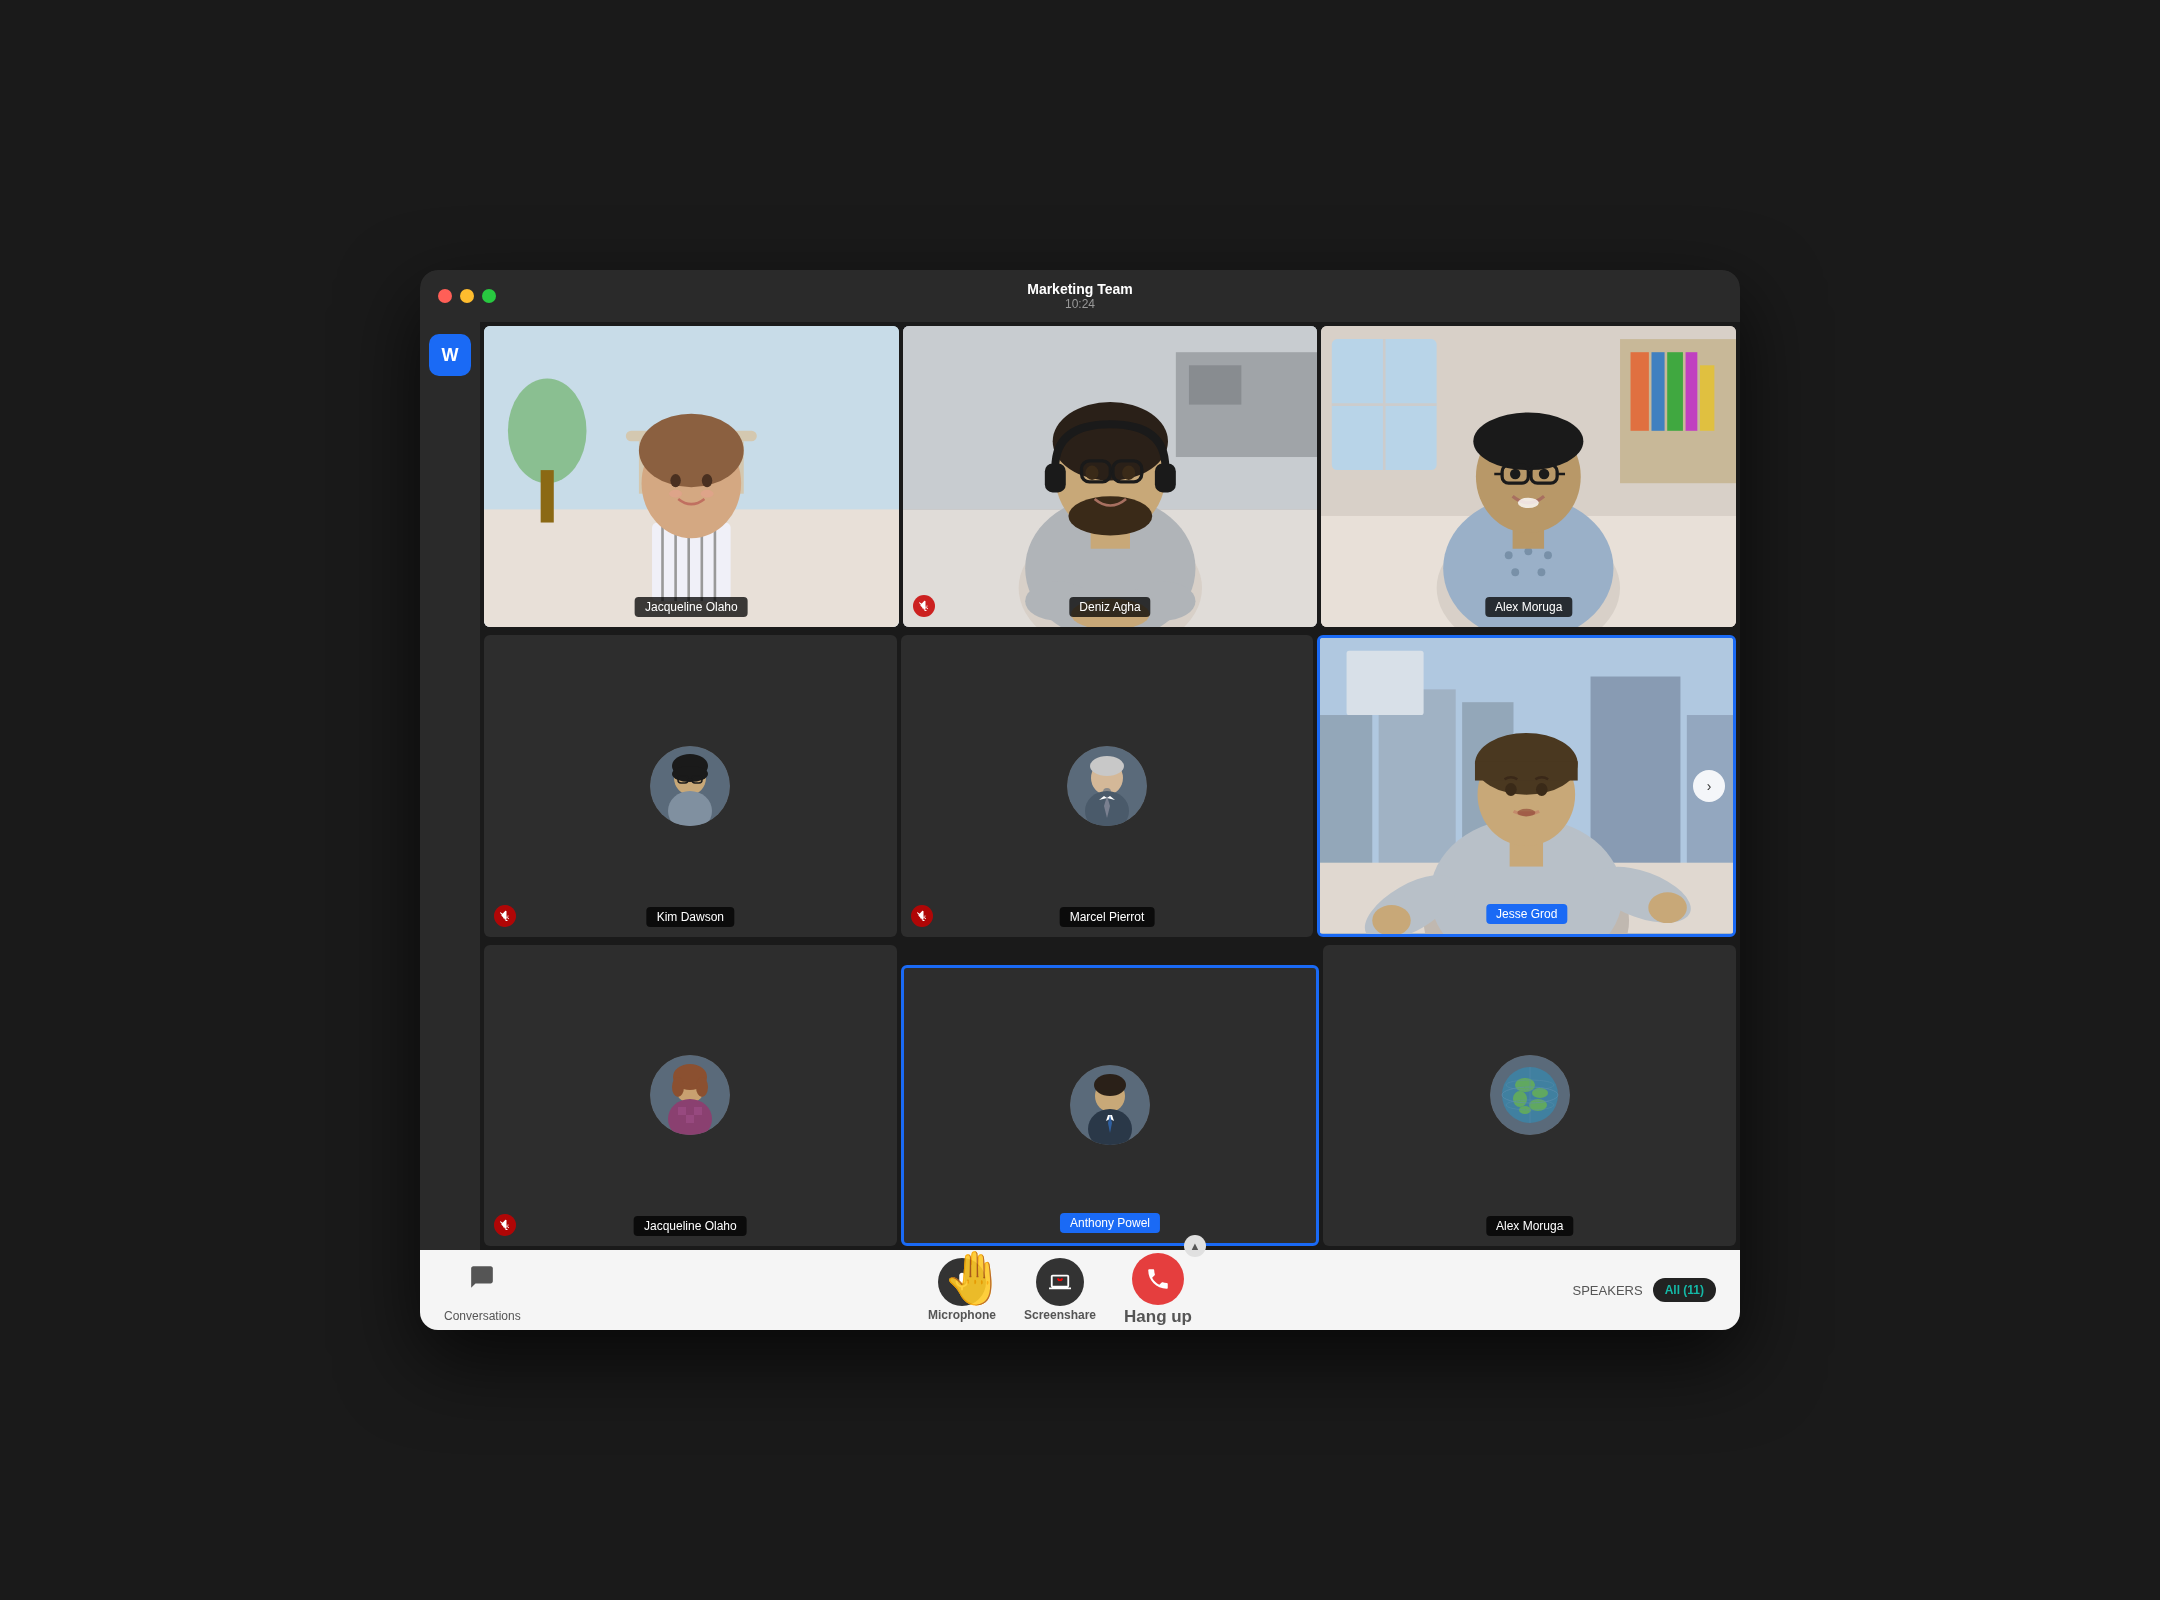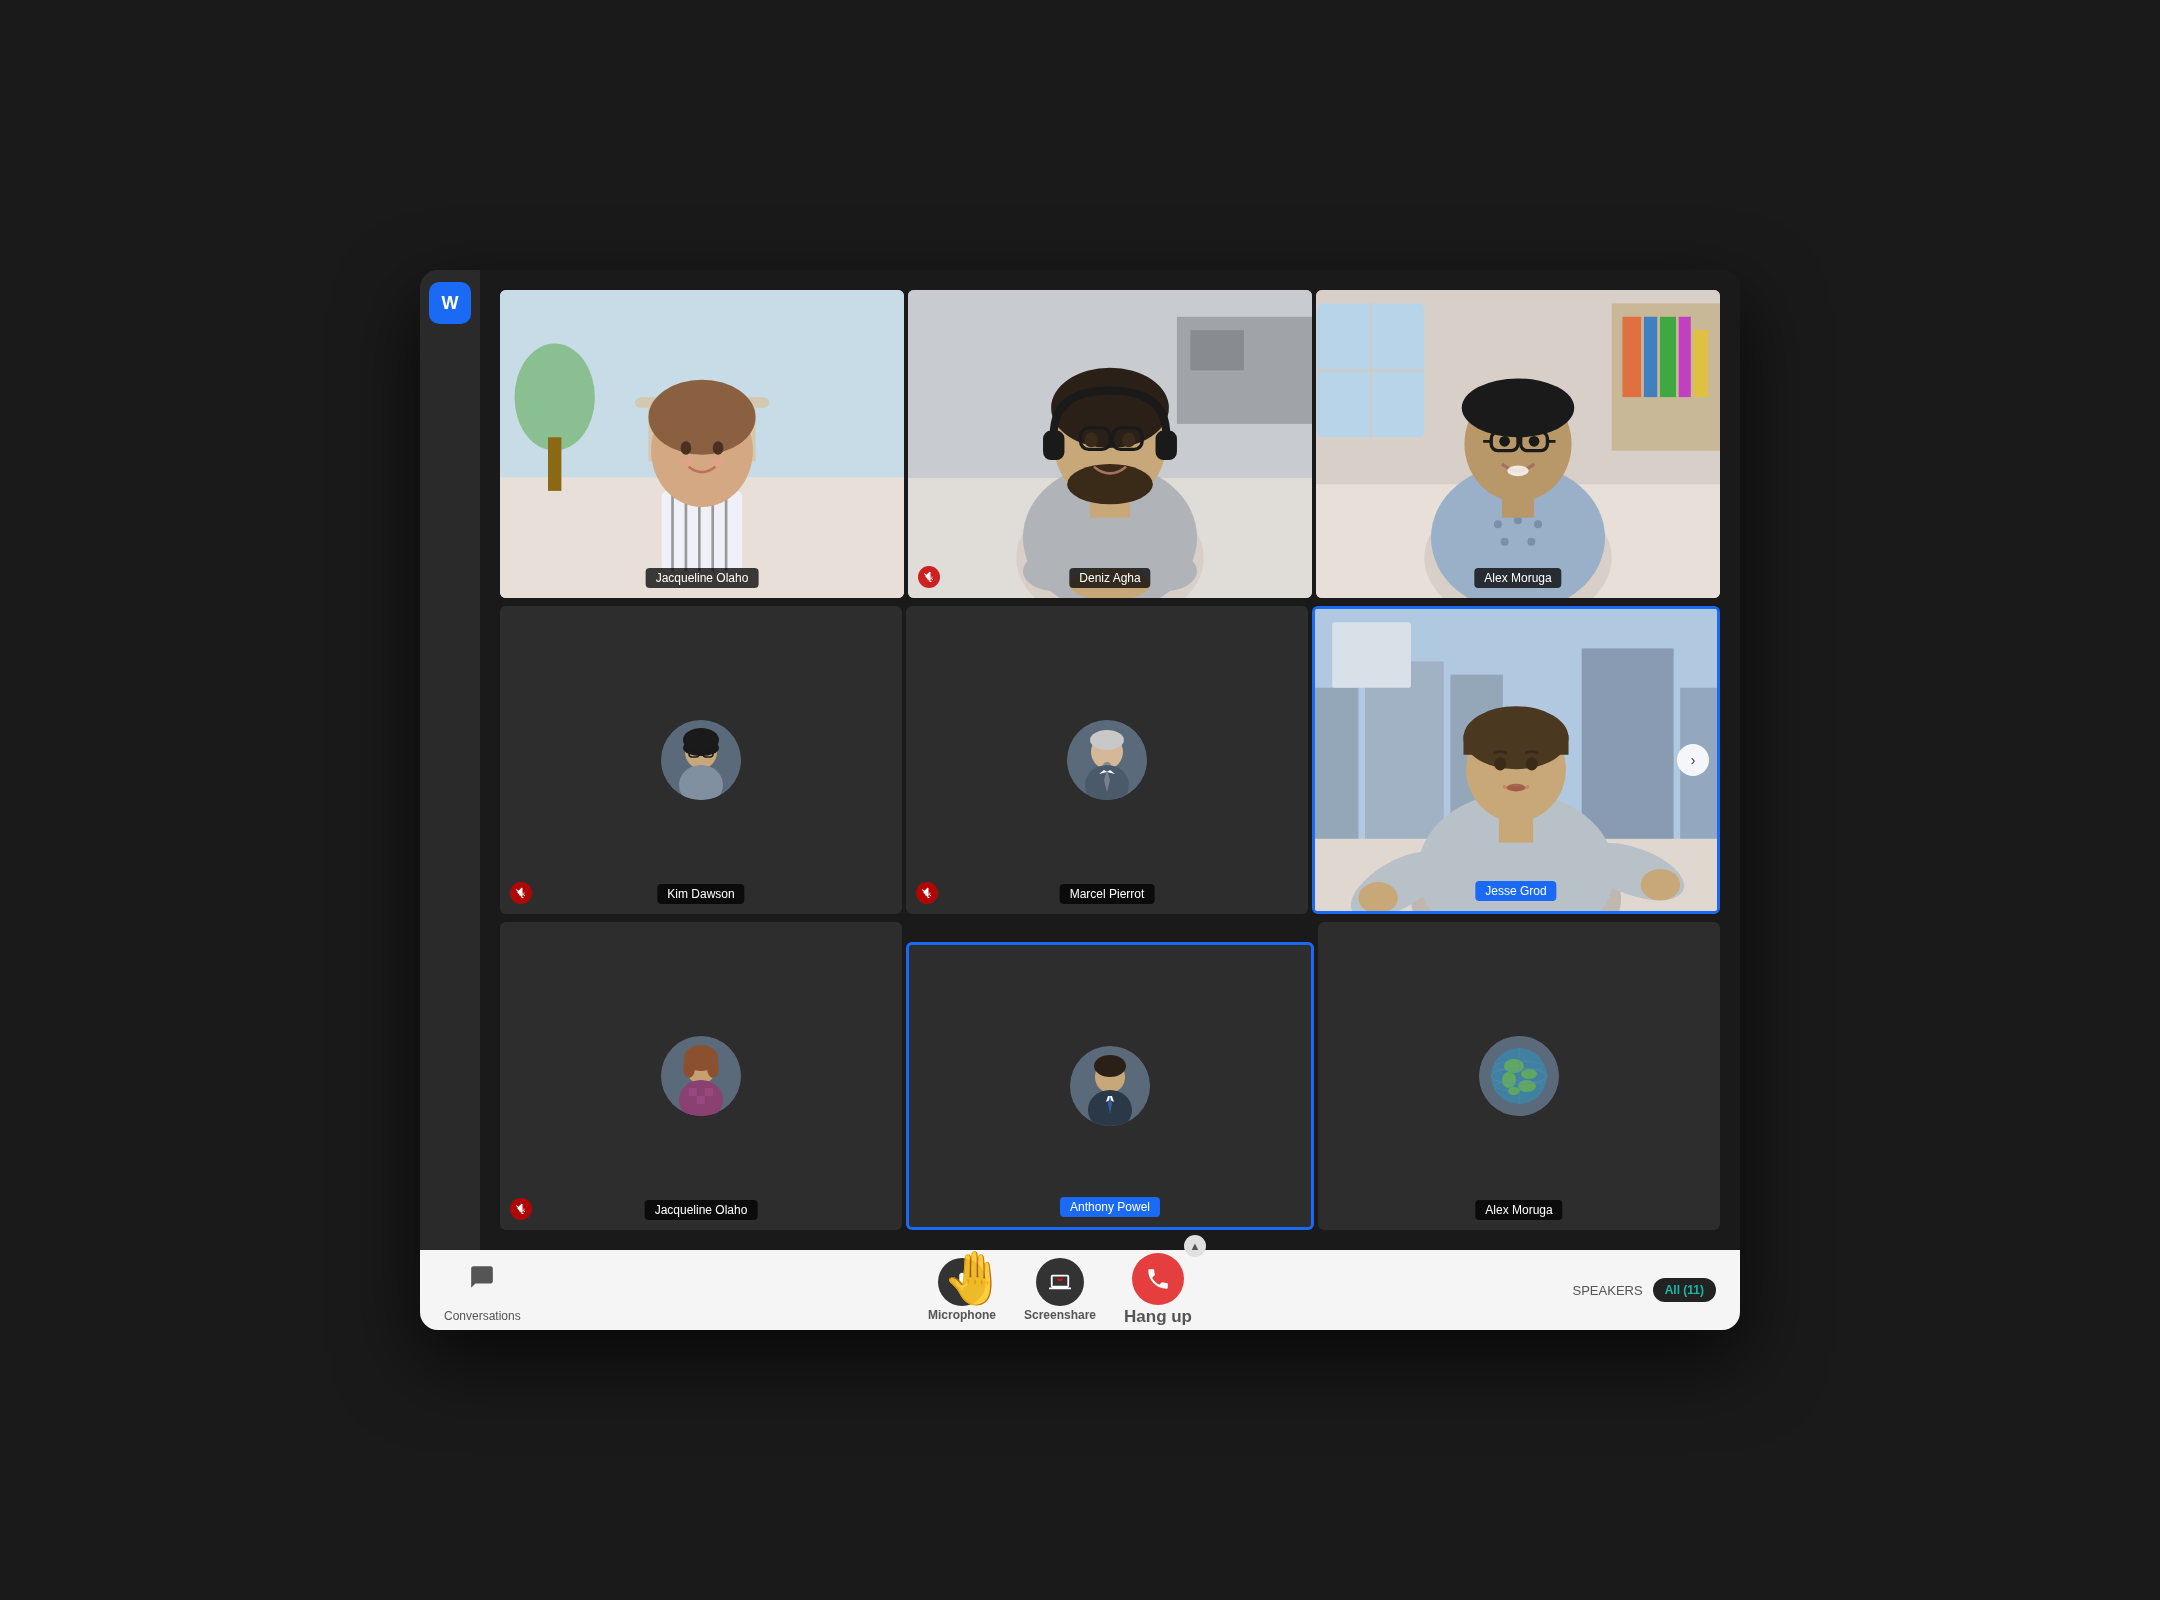--- a/index.html
+++ b/index.html
@@ -99,21 +99,21 @@
       color: white;
       font-size: 18px;
       font-weight: 700;
     }
 
     .video-grid-container {
       flex: 1;
       display: flex;
       flex-direction: column;
       background: #1a1a1a;
-      padding: 20px;
+      padding: 4px;
       gap: 8px;
     }
 
     .video-row {
       display: flex;
       flex: 1;
       gap: 4px;
     }
 
     .video-cell {
@@ -330,20 +330,31 @@
     .cell-deniz { background: linear-gradient(160deg, #c8ccd0 0%, #a0a4a8 40%, #888c90 100%); }
     .cell-alex { background: linear-gradient(160deg, #d8d0c8 0%, #c0b8b0 40%, #b0a8a0 100%); }
     .cell-jesse { background: linear-gradient(160deg, #c8d4e0 0%, #a0b0c0 40%, #90a0b0 100%); }
     .cell-anthony { background: #2d2d2d; border: 3px solid #1a6af5; }
   </style>
 </head>
 <body>
 
 <div class="window">
 
+  <div class="titlebar">
+    <div class="traffic-lights">
+      <div class="traffic-light tl-close"></div>
+      <div class="traffic-light tl-minimize"></div>
+      <div class="traffic-light tl-maximize"></div>
+    </div>
+    <div class="title-text">
+      <span class="title-main">Marketing Team</span>
+      <span class="title-sub">10:24</span>
+    </div>
+  </div>
 
   <div class="main-area">
 
     <div class="sidebar">
       <div class="sidebar-icon">
         <span>W</span>
       </div>
     </div>
 
     <div class="video-grid-container">

